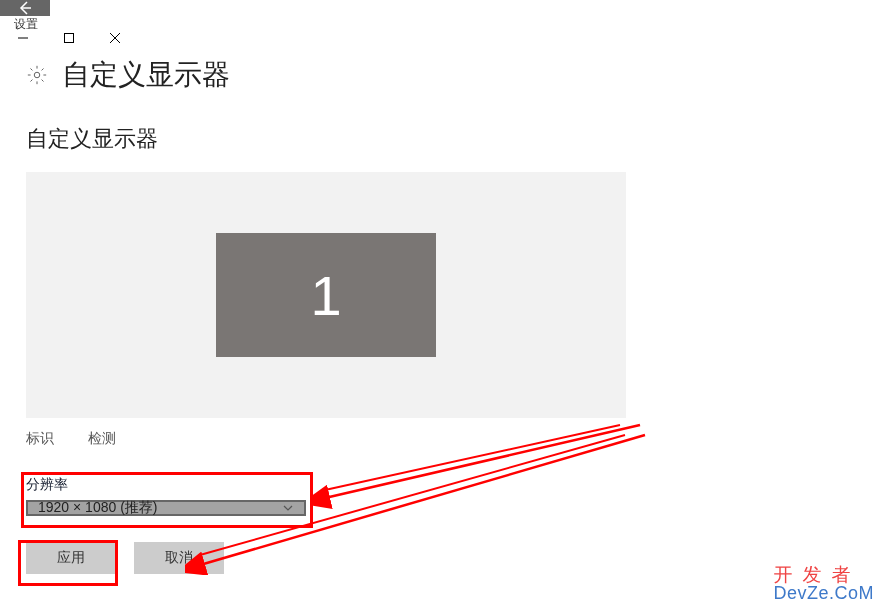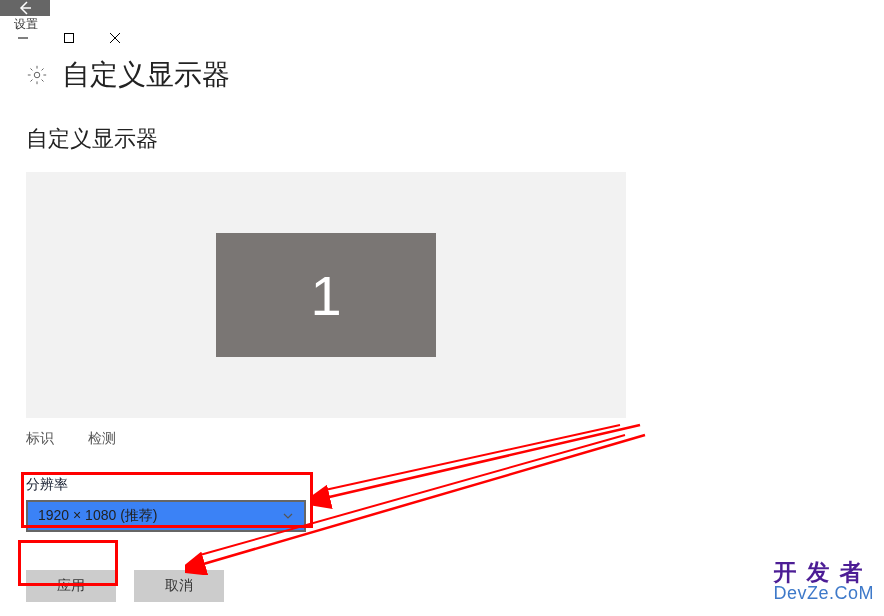--- a/index.html
+++ b/index.html
@@ -127,29 +127,29 @@
       color: #555;
       cursor: pointer;
     }
     .field-label {
       font-size: 14px;
       color: #0f172a;
       margin-bottom: 6px;
     }
     .dropdown {
       width: 280px;
-      height: 32px;
+      height: 16px;
       border: 2px solid #666;
       display: flex;
       align-items: center;
       padding: 0 10px;
       justify-content: space-between;
       cursor: pointer;
-      background: #3b82f6;
-      margin-bottom: 38px;
+      background: #a3a3a3;
+      margin-bottom: 26px;
     }
     .dropdown-text {
       font-size: 14px;
       color: #222;
     }
     .dropdown svg {
       width: 12px;
       height: 12px;
       stroke: #555;
       fill: none;
@@ -194,24 +194,23 @@
       pointer-events: none;
     }
     .watermark {
       position: absolute;
       right: 10px;
       bottom: 14px;
       text-align: left;
       line-height: 1;
     }
     .watermark-cn {
-      font-size: 23px;
-      color: #4c1d95;
+      font-size: 19px;
+      color: #ef4444;
       letter-spacing: 10px;
-      font-weight: bold;
     }
     .watermark-en {
       font-size: 18px;
       color: #3e79c9;
       font-family: Arial, sans-serif;
       letter-spacing: 0.5px;
     }
     
     .content-container::-webkit-scrollbar {
       width: 14px;

